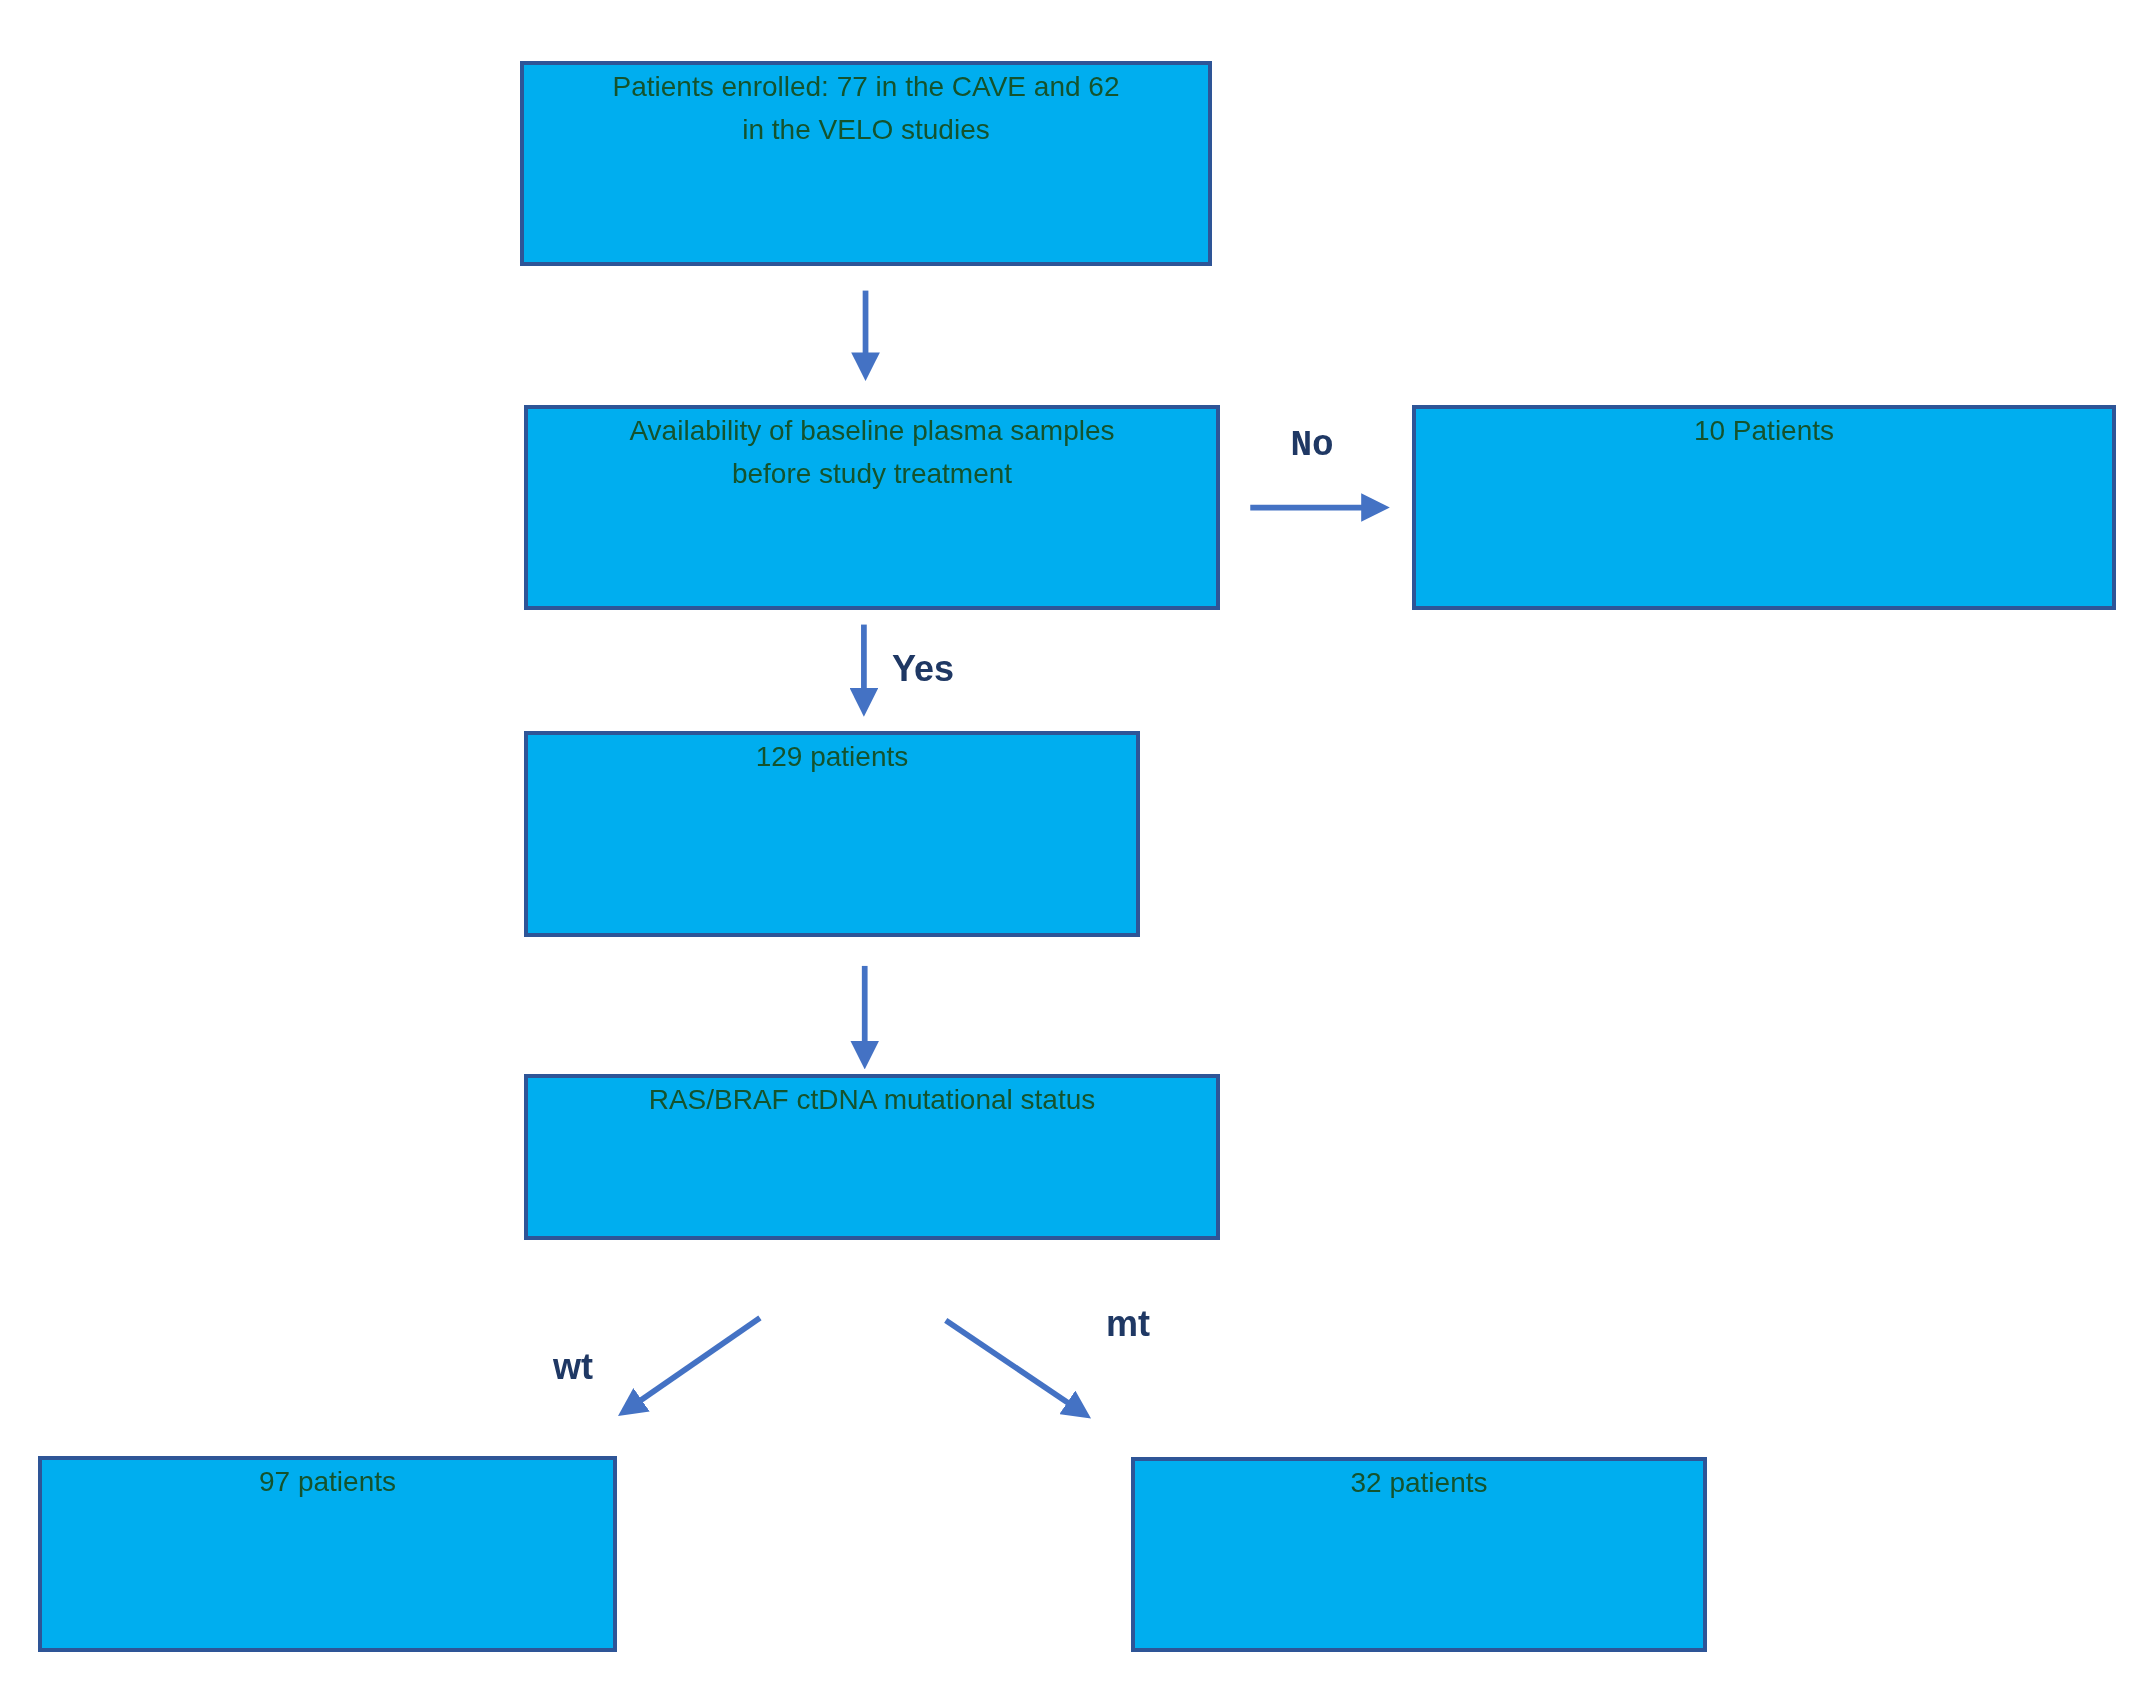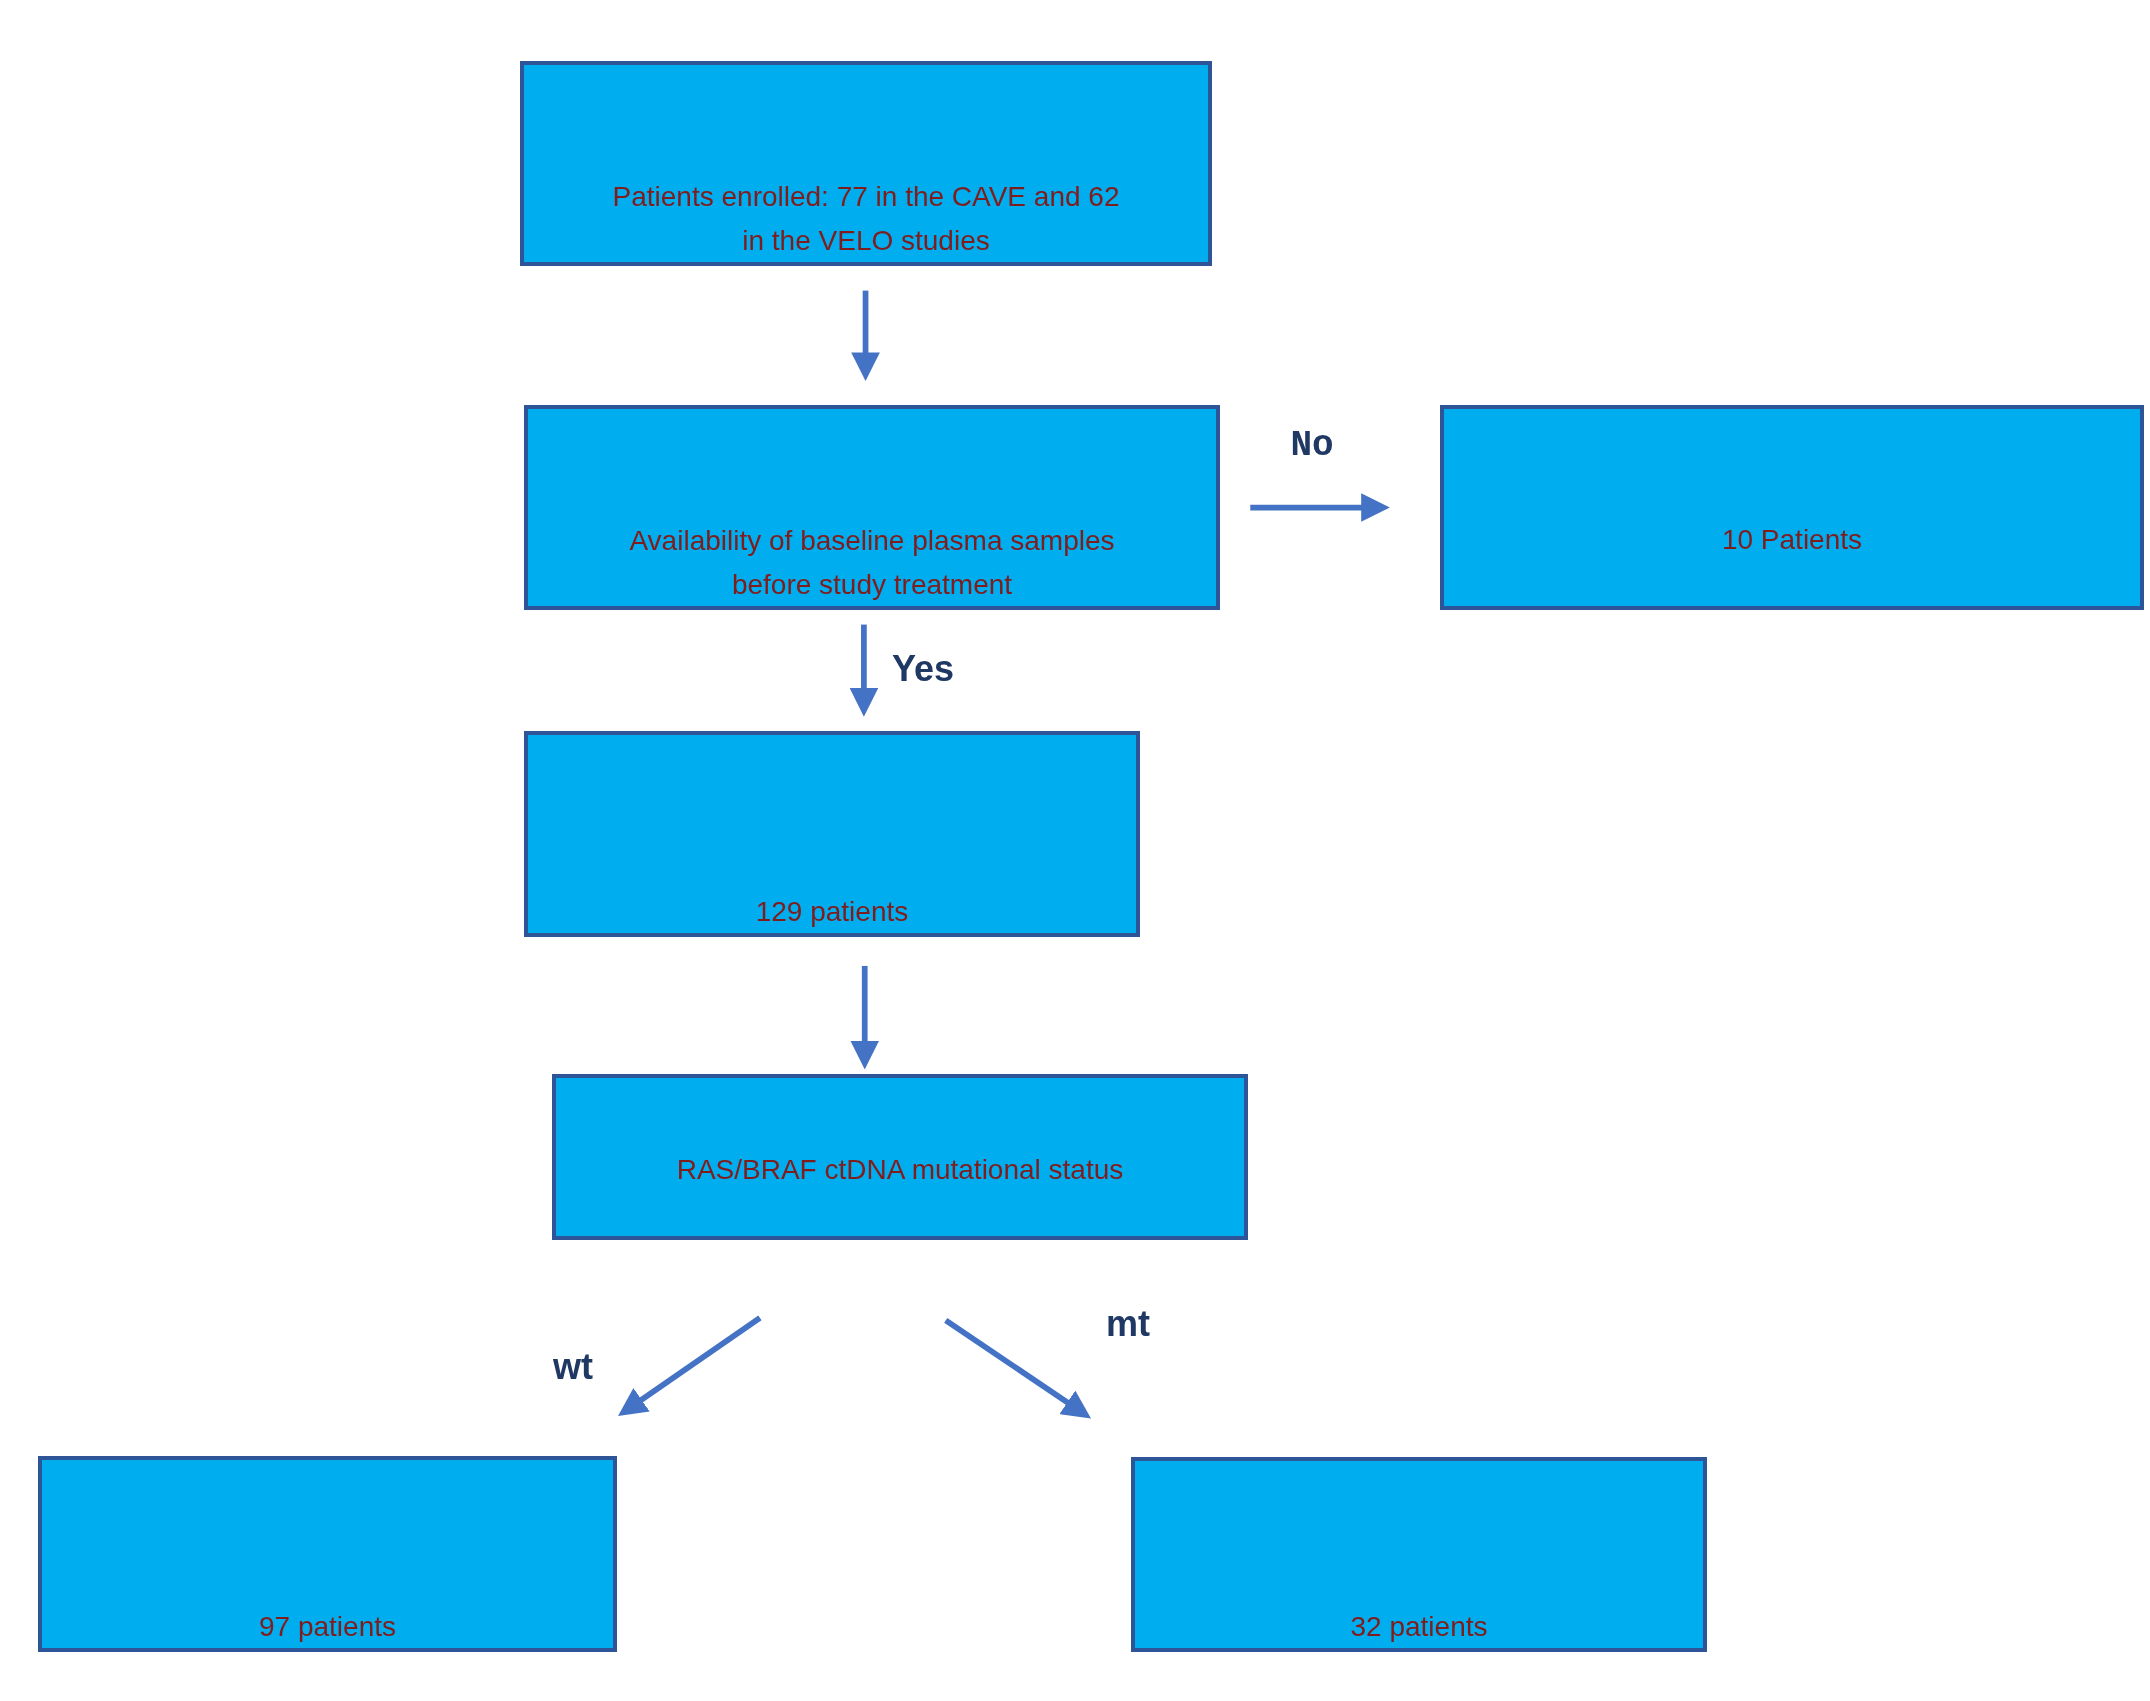--- a/index.html
+++ b/index.html
@@ -10,29 +10,29 @@
     background:#ffffff;
     font-family:"Liberation Sans", sans-serif;
     overflow:hidden;
   }
   .flowbox{
     position:absolute;
     background:#00AEEF;
     border:4.1px solid #2E5597;
     box-sizing:border-box;
     display:flex;
-    align-items:flex-end;
+    align-items:flex-start;
     justify-content:center;
     text-align:center;
-    color:#7f1d1d;
+    color:#14532d;
     font-size:28px;
     line-height:1.55;
     padding:0 76px;
   }
-  .flowbox.text-up{padding-bottom:45px;margin-left:28px;}
+  .flowbox.text-up{padding-bottom:45px;}
   .edge-label{
     position:absolute;
     transform:translate(-50%,-50%);
     color:#1F3864;
     font-size:36px;
     font-weight:bold;
     white-space:nowrap;
   }
   svg.arrows{
     position:absolute;

